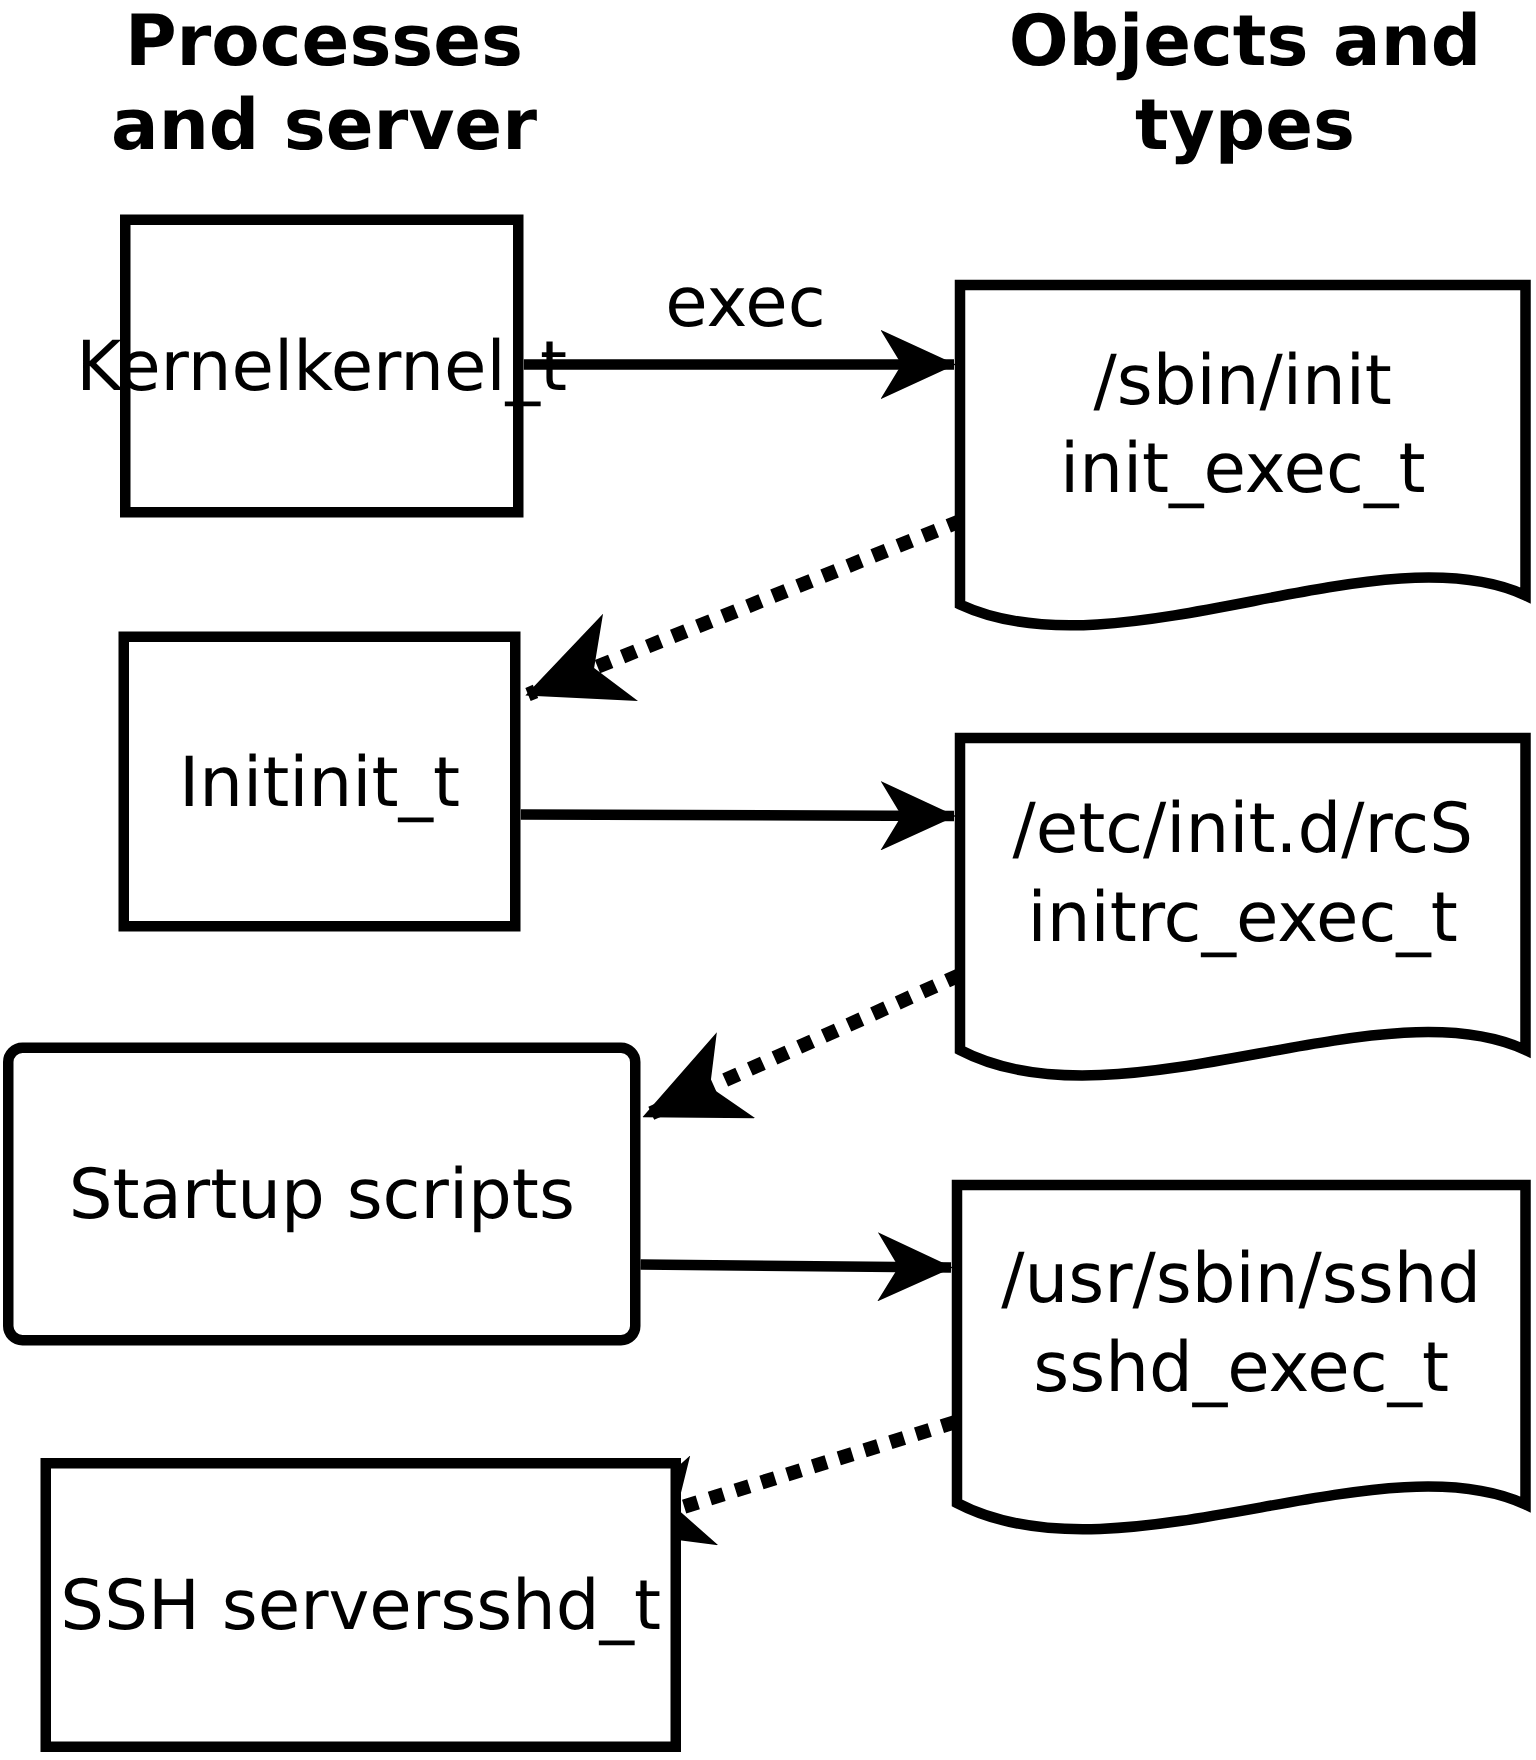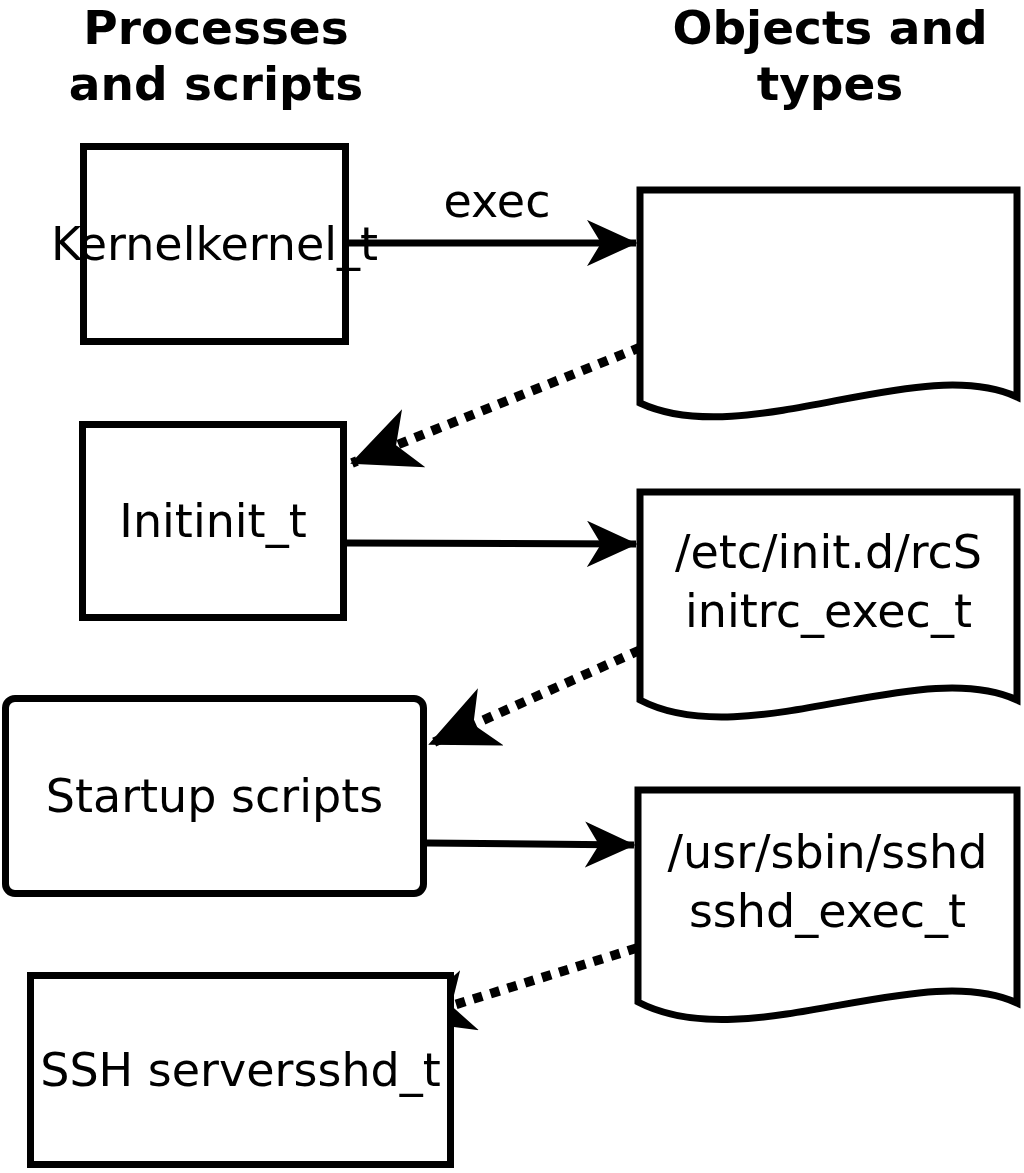--- a/index.html
+++ b/index.html
@@ -85,21 +85,21 @@
     <path d="M 347 543 L 636 544" stroke="#000000" stroke-width="7" fill="none" marker-end="url(#ah)"></path>
     <path d="M 427 843 L 634 845" stroke="#000000" stroke-width="7" fill="none" marker-end="url(#ah)"></path>
 
     <path d="M 641 347 L 352 463" stroke="#000000" stroke-width="9.5" fill="none" stroke-dasharray="9.5 8.5" marker-end="url(#ah)"></path>
     <path d="M 640 650 L 430 744" stroke="#000000" stroke-width="9.5" fill="none" stroke-dasharray="9.5 8.5" marker-end="url(#ah)"></path>
     <path d="M 637 948 L 406 1020" stroke="#000000" stroke-width="9.5" fill="none" stroke-dasharray="9.5 8.5" marker-end="url(#ah)"></path>
   </svg>
 
   <div class="hdr" style="left:0px; top:0px; width:432px;">
     <div>Processes</div>
-    <div>and scripts</div>
+    <div>and server</div>
   </div>
   <div class="hdr" style="left:614px; top:0px; width:432px;">
     <div>Objects and</div>
     <div>types</div>
   </div>
 
   <div class="pbox" style="left:80px; top:143px; width:269px; height:202px;">
     <div>Kernel</div>
     <div>kernel_t</div>
   </div>
@@ -108,20 +108,24 @@
     <div>init_t</div>
   </div>
   <div class="pbox" style="left:2px; top:695px; width:425px; height:202px;border-radius:13px;">
     <div>Startup scripts</div>
   </div>
   <div class="pbox" style="left:27px; top:972px; width:427px; height:196px;">
     <div>SSH server</div>
     <div>sshd_t</div>
   </div>
 
+  <div class="obox" style="left:640px; top:190px; width:377px; height:213px;">
+    <div>/sbin/init</div>
+    <div>init_exec_t</div>
+  </div>
   <div class="obox" style="left:640px; top:492px; width:377px; height:208px;">
     <div>/etc/init.d/rcS</div>
     <div>initrc_exec_t</div>
   </div>
   <div class="obox" style="left:638px; top:790px; width:379px; height:212px;">
     <div>/usr/sbin/sshd</div>
     <div>sshd_exec_t</div>
   </div>
 
   <div class="edge-label" style="left:397px; top:176px; width:200px;">exec</div>

